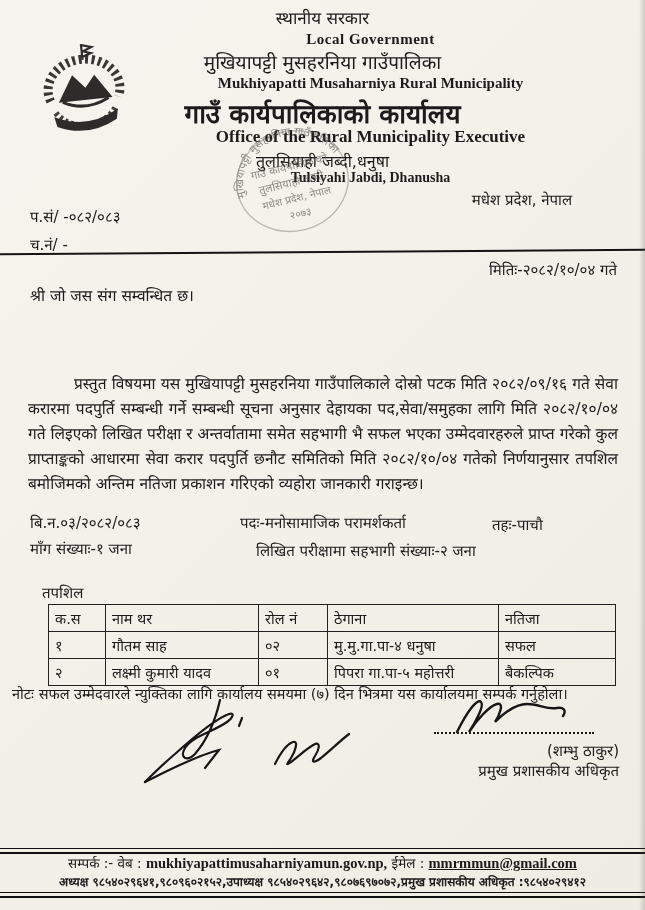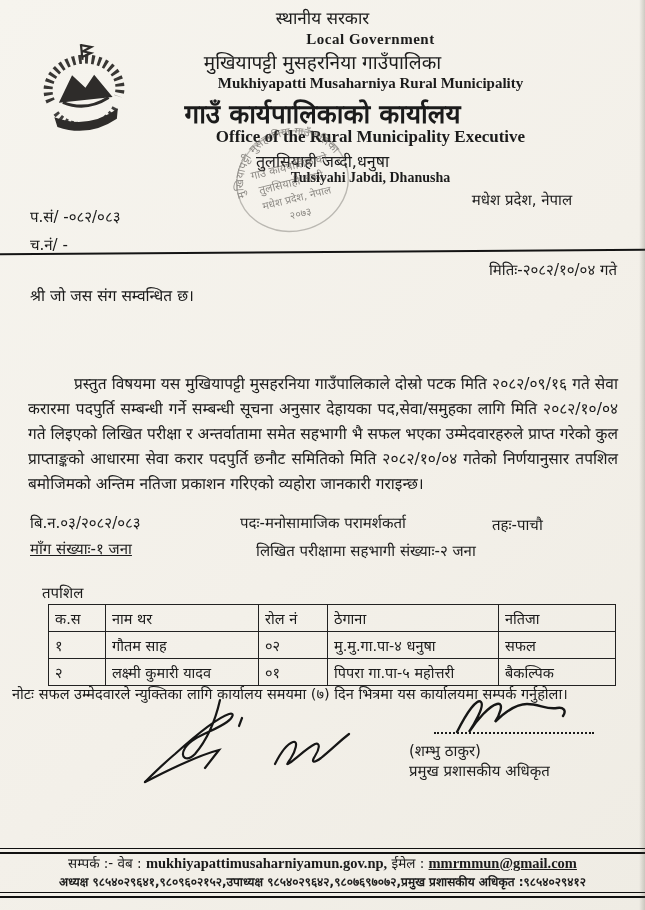--- a/index.html
+++ b/index.html
@@ -39,21 +39,21 @@
   .bodytext{left:28px;top:372px;width:590px;font-size:15.5px;line-height:25px;
     text-align:justify;text-indent:46px;}
   .vac{font-size:15px;}
   .tapsil{left:42px;top:582px;font-size:15px;}
   table.results{position:absolute;left:48px;top:604px;border-collapse:collapse;}
   table.results th,table.results td{
     border:1.6px solid #222;font-size:14.5px;font-weight:normal;
     text-align:left;padding:2px 6px;height:22px;}
   .c0{width:44px;} .c1{width:140px;} .c2{width:56px;} .c3{width:158px;} .c4{width:104px;}
   .note{left:12px;top:683px;font-size:14.5px;font-weight:500;}
-  .sigblock{right:26px;top:698px;width:210px;text-align:left;}
+  .sigblock{right:26px;top:698px;width:210px;text-align:right;}
   .dotline{margin:34px auto 0;width:160px;border-bottom:2.5px dotted #1b1b1b;}
   .signame{margin-top:6px;font-size:15px;}
   .sigtitle{margin-top:0;font-size:15px;}
   .footer-line{left:0;width:645px;height:3px;border-top:1.5px solid #111;border-bottom:2.5px solid #111;}
   .f-top{top:848px;} .f-bot{top:892px;}
   .ftext1{top:854px;font-size:13.5px;}
   .ftext1 .lat{font-family:"Liberation Serif","DejaVu Serif",serif;font-weight:bold;font-size:14.5px;}
   .ftext1 .mail{text-decoration:underline;}
   .ftext2{top:873px;font-size:12px;font-weight:600;}
   svg text{font-family:"DejaVu Sans",sans-serif;}
@@ -120,21 +120,21 @@
   <div class="abs date np">मितिः-२०८२/१०/०४ गते</div>
 
   <div class="abs salute np">श्री जो जस संग सम्वन्धित छ।</div>
 
 
   <div class="abs bodytext np">प्रस्तुत विषयमा यस मुखियापट्टी मुसहरनिया गाउँपालिकाले दोस्रो पटक मिति २०८२/०९/१६ गते सेवा करारमा पदपुर्ति सम्बन्धी गर्ने सम्बन्धी सूचना अनुसार देहायका पद,सेवा/समुहका लागि मिति २०८२/१०/०४ गते लिइएको लिखित परीक्षा र अन्तर्वातामा समेत सहभागी भै सफल भएका उम्मेदवारहरुले प्राप्त गरेको कुल प्राप्ताङ्कको आधारमा सेवा करार पदपुर्ति छनौट समितिको मिति २०८२/१०/०४ गतेको निर्णयानुसार तपशिल बमोजिमको अन्तिम नतिजा प्रकाशन गरिएको व्यहोरा जानकारी गराइन्छ।</div>
 
   <div class="abs vac np" style="left:30px;top:512px;">बि.न.०३/२०८२/०८३</div>
   <div class="abs vac np" style="left:240px;top:512px;">पदः-मनोसामाजिक परामर्शकर्ता</div>
   <div class="abs vac np" style="left:492px;top:514px;">तहः-पाचौ</div>
-  <div class="abs vac np" style="left:30px;top:538px;text-decoration:underline;">माँग संख्याः-१ जना</div>
+  <div class="abs vac np" style="left:30px;top:538px;">माँग संख्याः-१ जना</div>
   <div class="abs vac np" style="left:256px;top:540px;">लिखित परीक्षामा सहभागी संख्याः-२ जना</div>
 
   <div class="abs tapsil np">तपशिल</div>
 
   <table class="results np">
     <tbody>
         <tr>
       <th class="c0">क.स</th>
       <th class="c1">नाम थर</th>
       <th class="c2">रोल नं</th>

